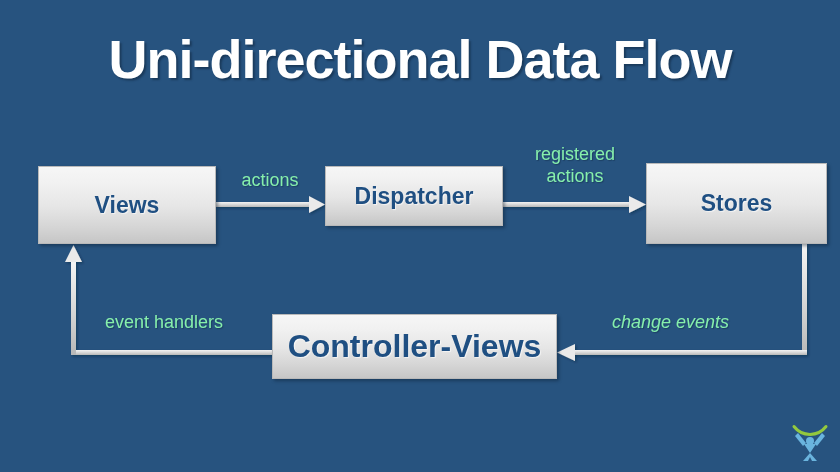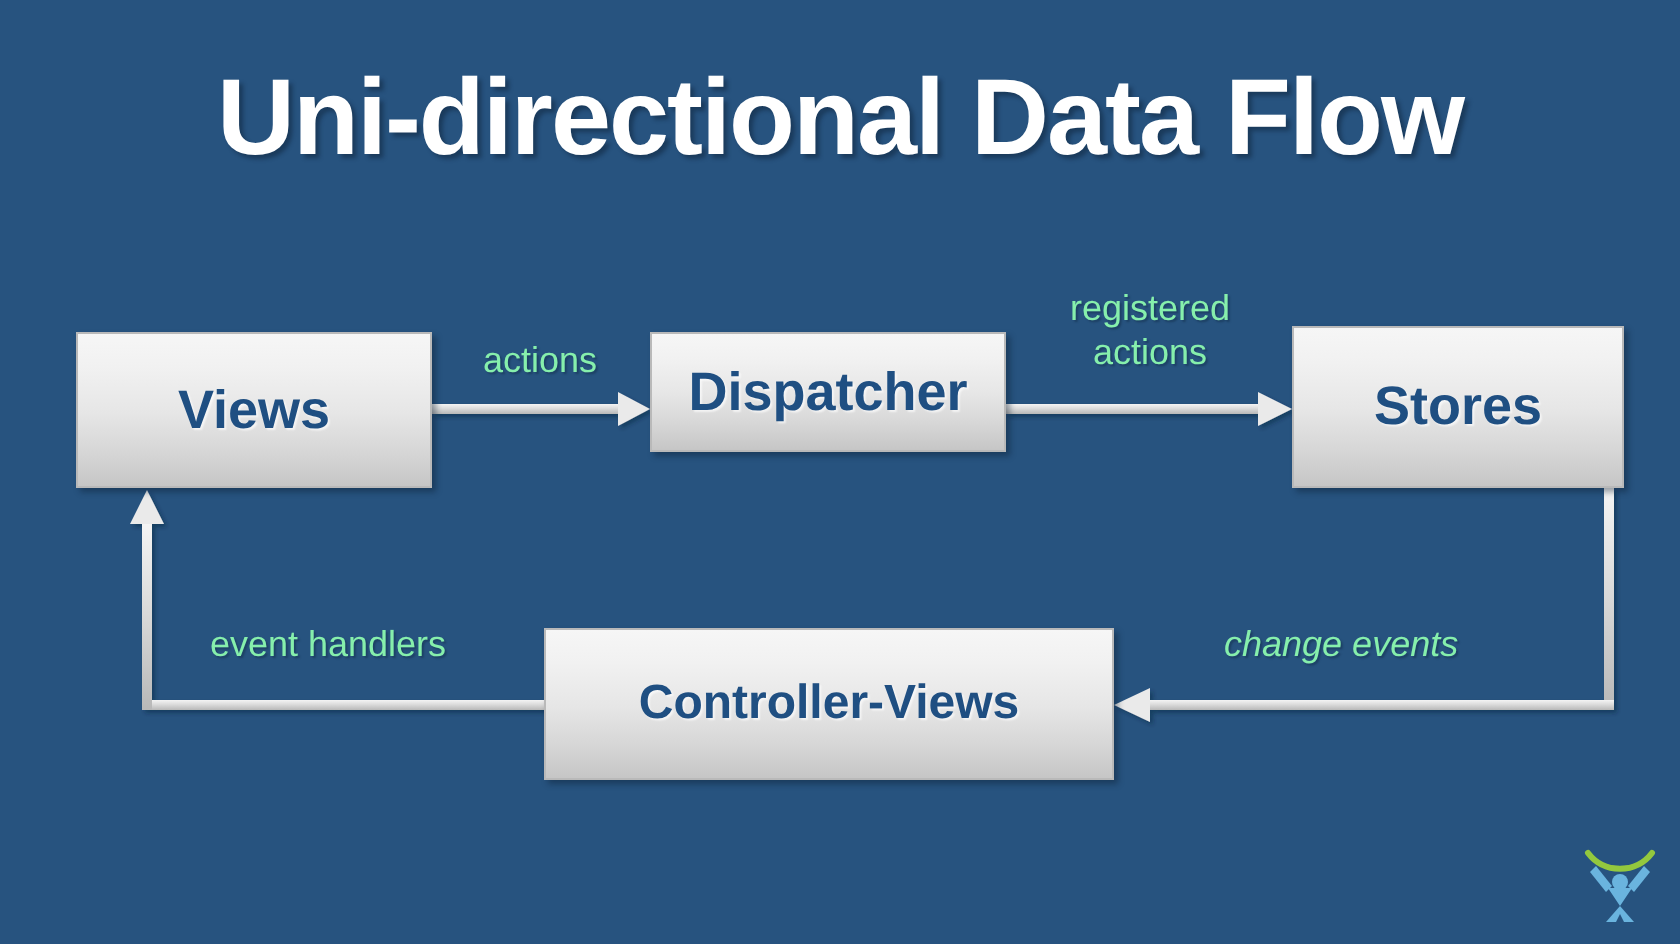--- a/index.html
+++ b/index.html
@@ -44,29 +44,29 @@
         #d6d6d6 78%,
         #c6c6c6 100%);
     border: 1px solid #b9b9b9;
     box-shadow: 2px 2px 3px rgba(8,24,42,0.40);
     display: flex;
     align-items: center;
     justify-content: center;
     color: #1f4f82;
     font-family: "Liberation Sans", sans-serif;
     font-weight: bold;
-    font-size: 27px;
+    font-size: 23px;
     letter-spacing: 0px;
     text-shadow: 1px 1px 1px rgba(255,255,255,0.65);
     z-index: 5;
   }
   #node-views        { left: 38px;  top: 166px; width: 178px; height: 78px; }
   #node-dispatcher   { left: 325px; top: 166px; width: 178px; height: 60px; }
-  #node-stores       { left: 646px; top: 163px; width: 166px; height: 81px; }
-  #node-controller   { left: 272px; top: 314px; width: 285px; height: 76px; font-size: 24px; }
+  #node-stores       { left: 646px; top: 163px; width: 181px; height: 81px; }
+  #node-controller   { left: 272px; top: 314px; width: 285px; height: 65px; font-size: 32px; }
 
   
   #connectors {
     position: absolute;
     left: 0; top: 0;
     width: 840px; height: 472px;
     z-index: 2;
   }
 
   

